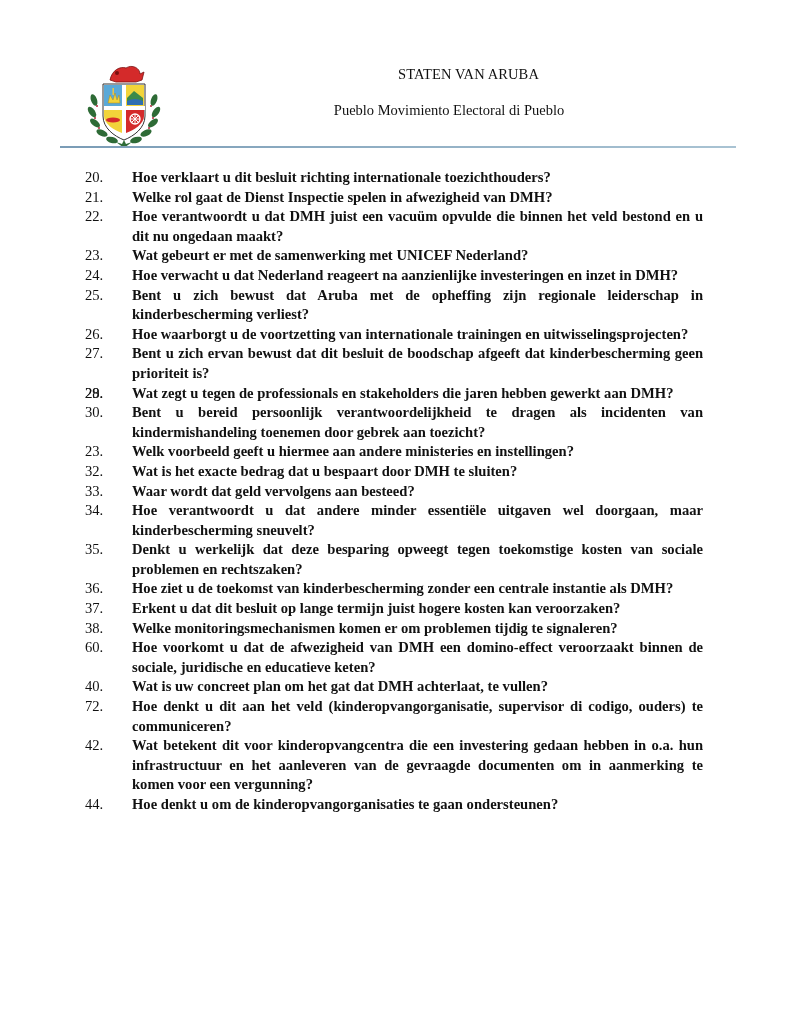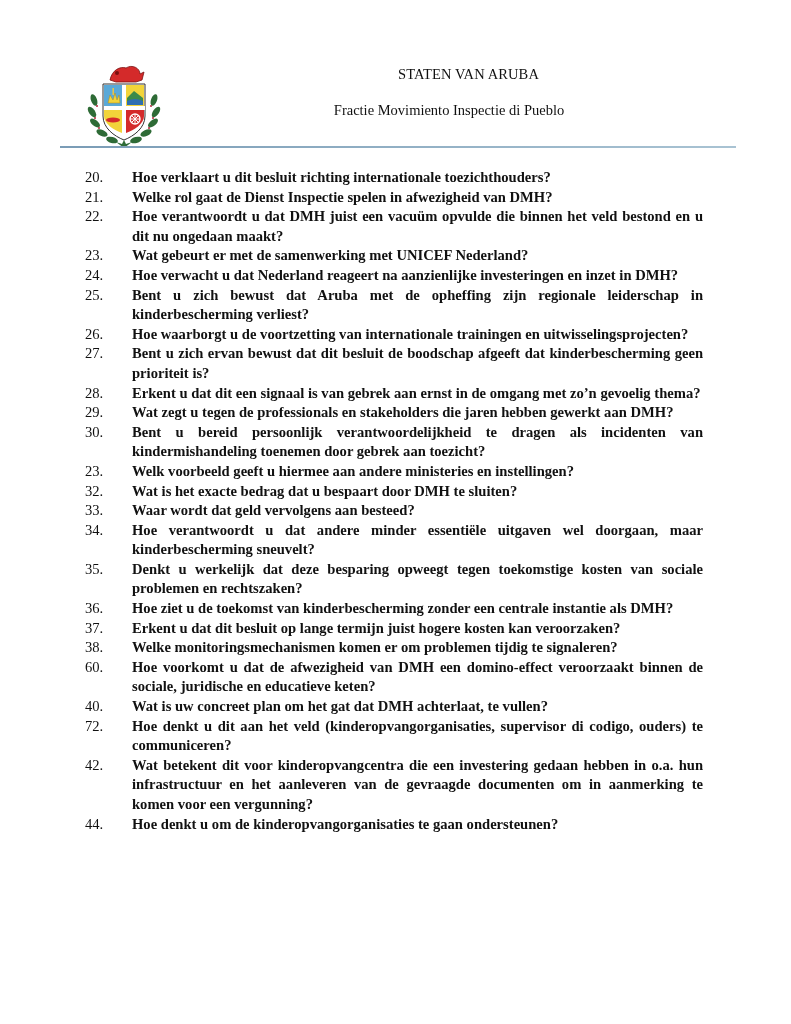--- a/index.html
+++ b/index.html
@@ -146,21 +146,21 @@
     <rect x="26.5" y="28" width="1.4" height="7" fill="#f5c63a"></rect>
 
     <rect x="36" y="25" width="4" height="52" fill="#ffffff"></rect>
     <rect x="18" y="46" width="41" height="4" fill="#ffffff"></rect>
   </svg>
 
   <div class="header-title">
     <span>STATEN VAN ARUBA</span>
   </div>
   <div class="header-sub">
-    <span>Fractie Movimiento Inspectie di Pueblo</span>
+    <span>Pueblo Movimiento Electoral di Pueblo</span>
   </div>
   <div class="rule"></div>
 </div>
 
 <ol class="questions">
   <li class="q">
       <span class="q-num">20.</span>
       <span class="q-text nojust">Hoe verklaart u dit besluit richting internationale toezichthouders?</span>
     </li>
   <li class="q">
@@ -186,21 +186,20 @@
   <li class="q">
       <span class="q-num">26.</span>
       <span class="q-text nojust">Hoe waarborgt u de voortzetting van internationale trainingen en uitwisselingsprojecten?</span>
     </li>
   <li class="q">
       <span class="q-num">27.</span>
       <span class="q-text">Bent u zich ervan bewust dat dit besluit de boodschap afgeeft dat kinderbescherming geen prioriteit is?</span>
     </li>
   <li class="q">
       <span class="q-num">28.</span>
-      <span class="q-text nojust">Erkent u dat dit een signaal is van gebrek aan ernst in de omgang met zo’n gevoelig thema?</span>
     </li>
   <li class="q">
       <span class="q-num">29.</span>
       <span class="q-text nojust">Wat zegt u tegen de professionals en stakeholders die jaren hebben gewerkt aan DMH?</span>
     </li>
   <li class="q">
       <span class="q-num">30.</span>
       <span class="q-text">Bent u bereid persoonlijk verantwoordelijkheid te dragen als incidenten van kindermishandeling toenemen door gebrek aan toezicht?</span>
     </li>
   <li class="q">
@@ -238,21 +237,21 @@
   <li class="q">
       <span class="q-num">60.</span>
       <span class="q-text">Hoe voorkomt u dat de afwezigheid van DMH een domino-effect veroorzaakt binnen de sociale, juridische en educatieve keten?</span>
     </li>
   <li class="q">
       <span class="q-num">40.</span>
       <span class="q-text nojust">Wat is uw concreet plan om het gat dat DMH achterlaat, te vullen?</span>
     </li>
   <li class="q">
       <span class="q-num">72.</span>
-      <span class="q-text">Hoe denkt u dit aan het veld (kinderopvangorganisaties, supervisor di codigo, ouders) te communiceren?</span>
+      <span class="q-text">Hoe denkt u dit aan het veld (kinderopvangorganisatie, supervisor di codigo, ouders) te communiceren?</span>
     </li>
   <li class="q">
       <span class="q-num">42.</span>
       <span class="q-text">Wat betekent dit voor kinderopvangcentra die een investering gedaan hebben in o.a. hun infrastructuur en het aanleveren van de gevraagde documenten om in aanmerking te komen voor een vergunning?</span>
     </li>
   <li class="q">
       <span class="q-num">44.</span>
       <span class="q-text nojust">Hoe denkt u om de kinderopvangorganisaties te gaan ondersteunen?</span>
     </li>
 </ol>

